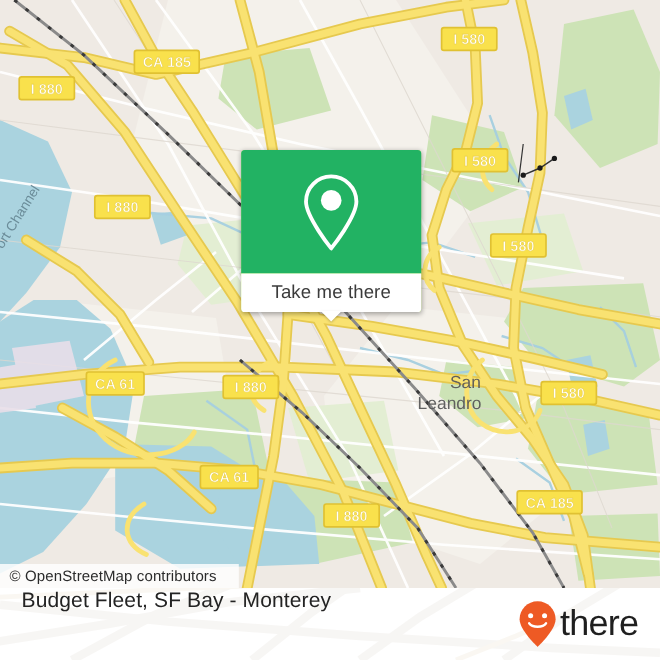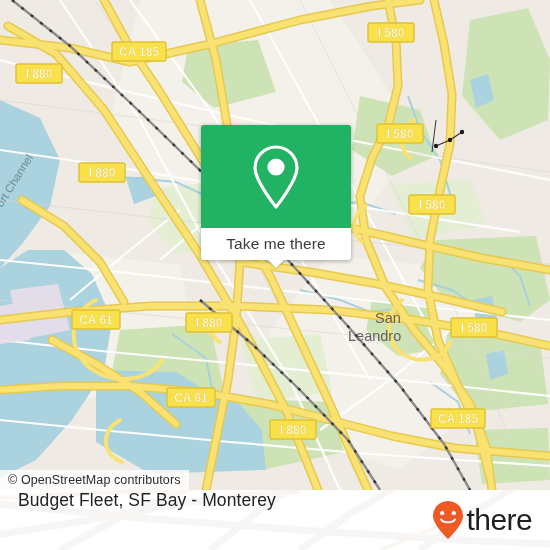--- a/index.html
+++ b/index.html
@@ -31,21 +31,21 @@
   #map svg {
     display: block;
   }
 
   
   #osm-attrib {
     position: absolute;
     left: 0;
     top: 470px;
     height: 20px;
-    padding: 0 8px 0 8px;
+    padding: 0 18px 0 8px;
     display: flex;
     align-items: center;
     background: rgba(255,255,255,0.82);
     font-size: 12.5px;
     color: #2b2b2b;
     letter-spacing: 0.1px;
     white-space: nowrap;
     text-align: center;
   }
 

